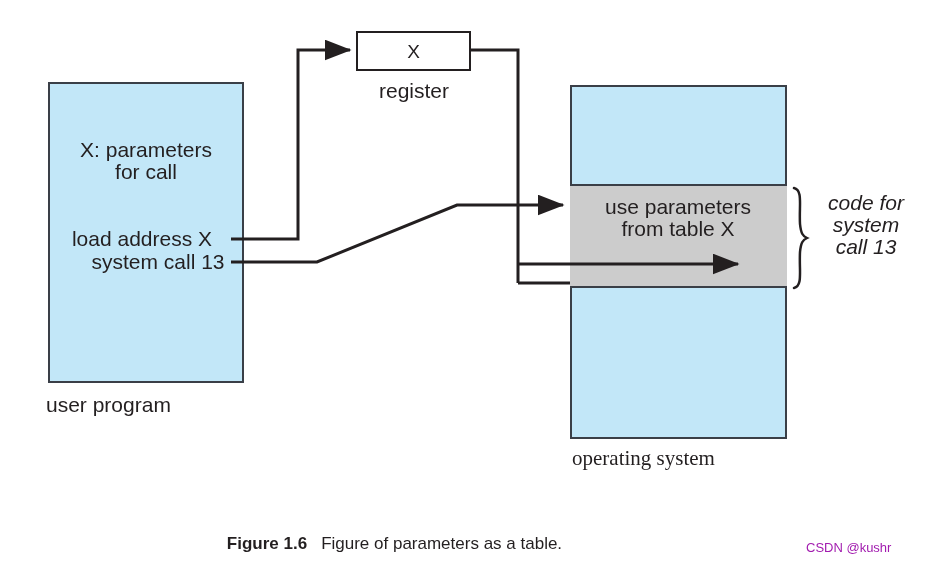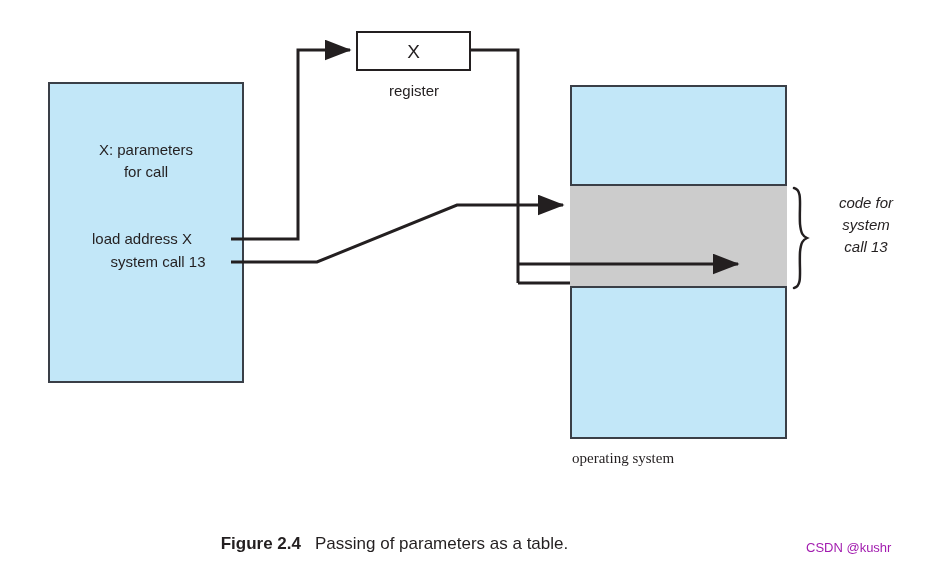--- a/index.html
+++ b/index.html
@@ -69,21 +69,21 @@
     left: 570px;
     top: 184px;
     width: 217px;
     height: 104px;
     background: #cccccc;
     border-top: 2px solid #3a3f47;
     border-bottom: 2px solid #3a3f47;
   }
   .txt {
     position: absolute;
-    font-size: 15px;
+    font-size: 21px;
     line-height: 22px;
     white-space: pre;
     color: #231f20;
   }
   .t-params {
     left: 48px;
     top: 139px;
     width: 196px;
     text-align: center;
   }
@@ -160,28 +160,31 @@
 
 <div id="figure-root">
 
   <div class="box user-box"></div>
 
   <div class="txt t-load">load address X</div>
   <div class="txt t-params">X: parameters
 for call</div>
   <div class="txt t-syscall">system call 13</div>
 
+  <div class="txt t-user-program">user program</div>
 
   <div class="register-box">
     <span class="register-value">X</span>
   </div>
   <div class="txt t-register-label">register</div>
 
   <div class="box os-box"></div>
   <div class="gray-band"></div>
+  <div class="txt t-use-params">use parameters
+from table X</div>
   <div class="txt t-operating-system">operating system</div>
   <div class="txt t-code-for">code for
 system
 call 13</div>
 
   <svg class="wires" viewBox="0 0 938 570">
     <defs>
       <marker id="arrowhead" markerWidth="9" markerHeight="7" refX="8.5" refY="3.5" orient="auto" markerUnits="strokeWidth">
         <polygon points="0 0, 9 3.5, 0 7" fill="#231f20"></polygon>
       </marker>
@@ -194,18 +197,18 @@
 
     <path d="M 231 262 L 317 262 L 457 205 L 563 205" fill="none" stroke="#231f20" stroke-width="3" marker-end="url(#arrowhead)"></path>
 
     <path d="M 518 264 L 738 264" fill="none" stroke="#231f20" stroke-width="3" marker-end="url(#arrowhead)"></path>
 
     <path d="M 794 188 C 803 190, 799 205, 800 224 C 801 234, 803 236, 807 238
              C 803 240, 801 242, 800 252 C 799 271, 803 286, 794 288" fill="none" stroke="#231f20" stroke-width="2.5" stroke-linecap="round"></path>
   </svg>
 
   <div class="caption">
-    <b>Figure 2.4</b><span class="cap-gap"></span><span>Passing of parameters as a table.</span>
+    <b>Figure 1.6</b><span class="cap-gap"></span><span>Figure of parameters as a table.</span>
   </div>
 
   <div class="watermark">CSDN @kushr</div>
 
 </div>
 
 </body></html>

